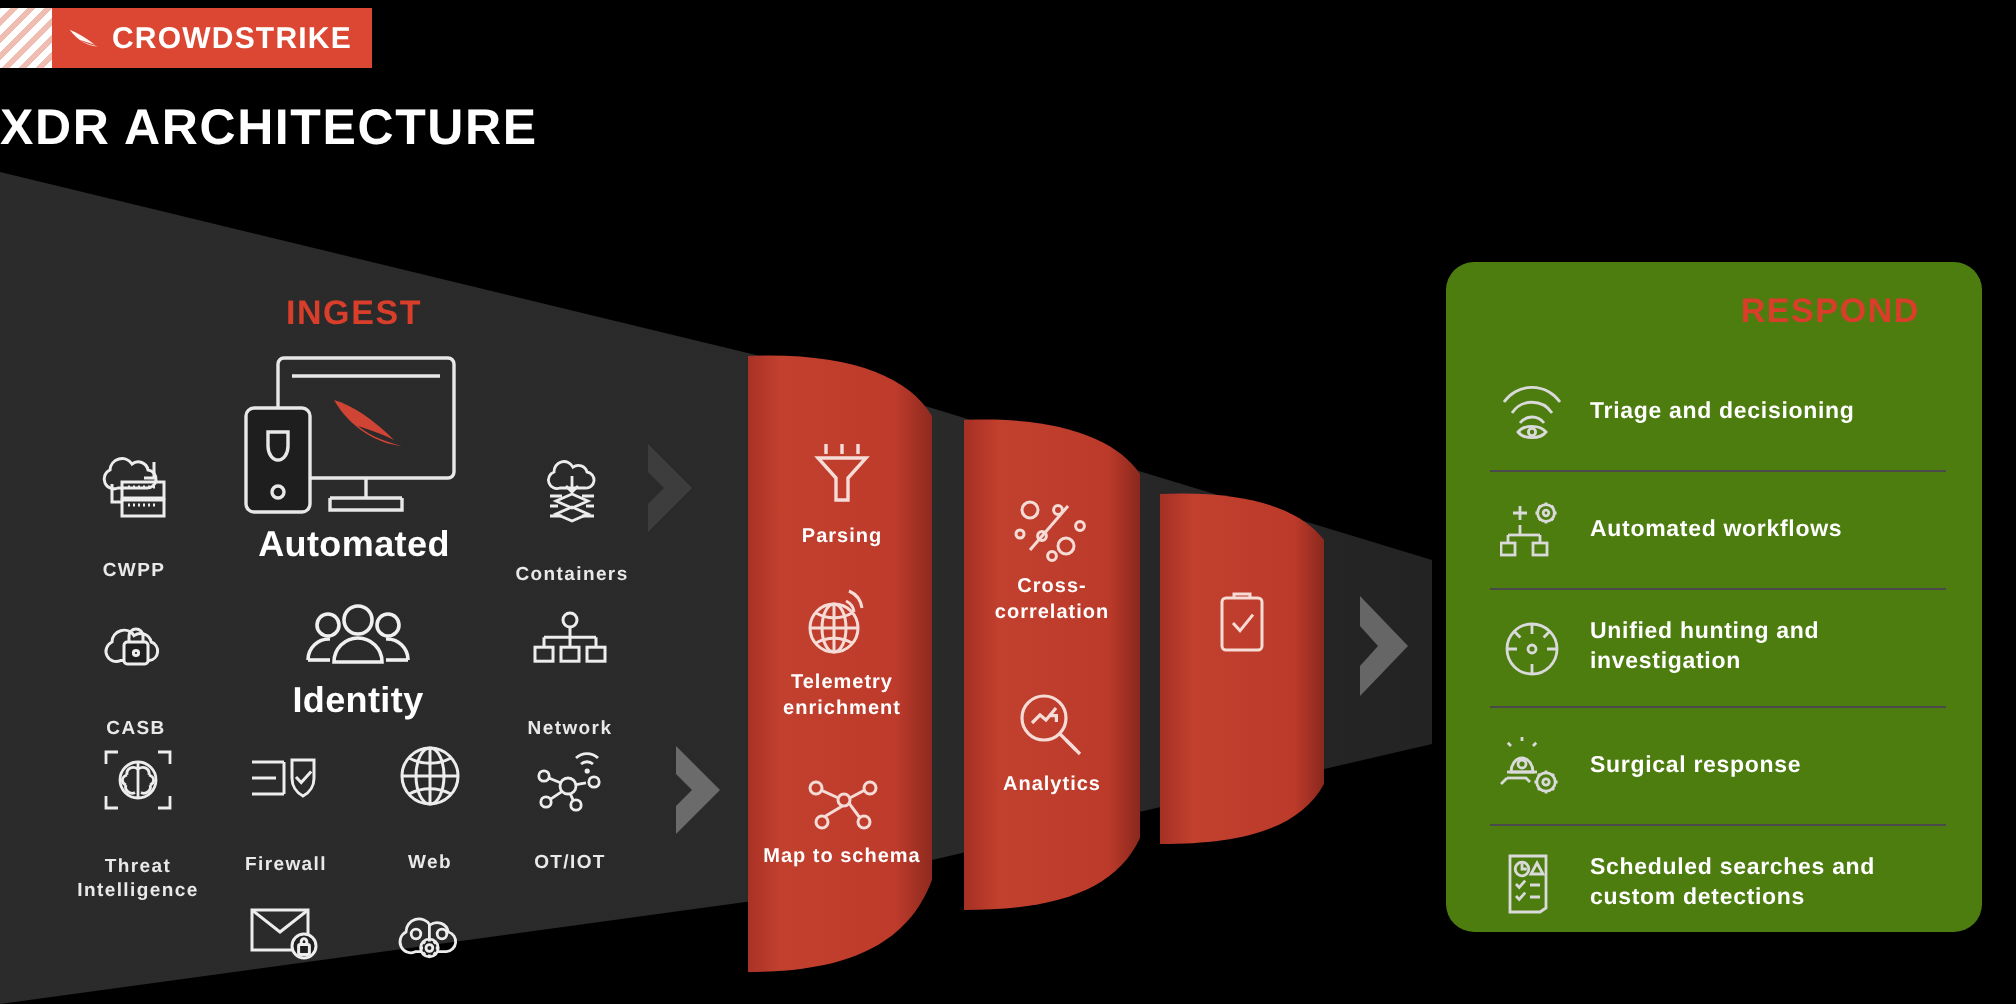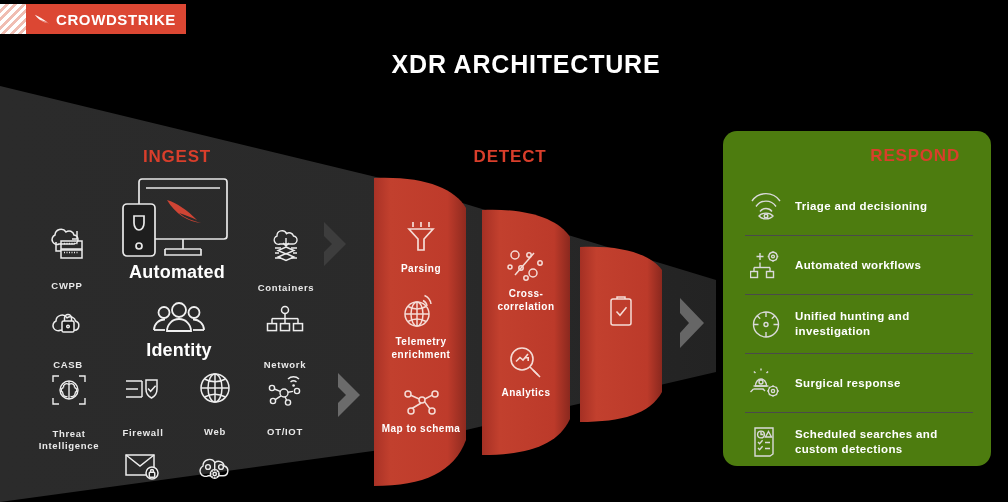--- a/index.html
+++ b/index.html
@@ -14,22 +14,22 @@
   
   .logo-wrap{position:absolute;left:0;top:4px;display:flex;align-items:stretch;height:20px;z-index:40;}
   .logo-stripe{width:26px;height:30px;
      background:repeating-linear-gradient(-45deg,#ffffff 0px,#ffffff 3px,#f0bdb2 3px,#f0bdb2 6px);}
   .logo-box{background:#DC4733;display:flex;align-items:center;padding:0 10px 0 8px;height:30px;}
   .logo-mark{width:20px;height:14px;margin-right:2px;}
   .logo-text{color:#fff;font-weight:bold;font-size:15px;letter-spacing:0.6px;
              font-family:"Liberation Sans",sans-serif;}
 
   
-  .title{position:absolute;left:0;right:0;top:50px;text-align:center;color:#fff;
-         font-size:25px;font-weight:bold;letter-spacing:0.8px;z-index:30;margin-left:44px;}
+  .title{position:absolute;left:0;right:0;top:50px;text-align:left;color:#fff;
+         font-size:25px;font-weight:bold;letter-spacing:0.8px;z-index:30;}
 
   
   .sec-head{position:absolute;color:#D93E2B;font-size:17px;font-weight:bold;letter-spacing:0.8px;z-index:30;}
   #head-ingest{left:107px;top:147px;width:140px;text-align:center;}
   #head-detect{left:440px;top:147px;width:140px;text-align:center;}
   #head-respond{left:760px;top:146px;width:200px;text-align:right;}
 
   
   .ing{position:absolute;z-index:25;text-align:center;}
   .ing .glyph{display:flex;align-items:flex-end;justify-content:center;}
@@ -89,21 +89,20 @@
       <svg class="logo-mark" viewBox="0 0 24 16">
         <path d="M1 3 C6 5 11 8 16 12 C13 11 10 10 7 9 C10 11 14 12 18 13 C13 13 6 10 1 3 Z" fill="#ffffff" opacity="0.95"></path>
       </svg>
       <span class="logo-text">CROWDSTRIKE</span>
     </div>
   </div>
 
   <div class="title">XDR ARCHITECTURE</div>
 
   <div class="sec-head" id="head-ingest">INGEST</div>
-  <div class="sec-head" id="head-detect">DETECT</div>
   <div class="sec-head" id="head-respond">RESPOND</div>
 
   <div class="ing" style="left:32px;top:222px;width:70px;">
     <div class="glyph">
       <svg width="44" height="38" viewBox="0 0 44 38" fill="none" stroke="#EDEDED" stroke-width="1.5">
         <path d="M10 13 a6 6 0 0 1 11-3 a5 5 0 0 1 8 3 a4.5 4.5 0 0 1 -1 9 h-14 a4.5 4.5 0 0 1 -4 -9 z"></path>
         <path d="M32 9 v8 h-5"></path>
         <path d="M11 20 v9 h5"></path>
         <rect x="16" y="19" width="21" height="8"></rect>
           <rect x="16" y="28" width="21" height="8"></rect>

